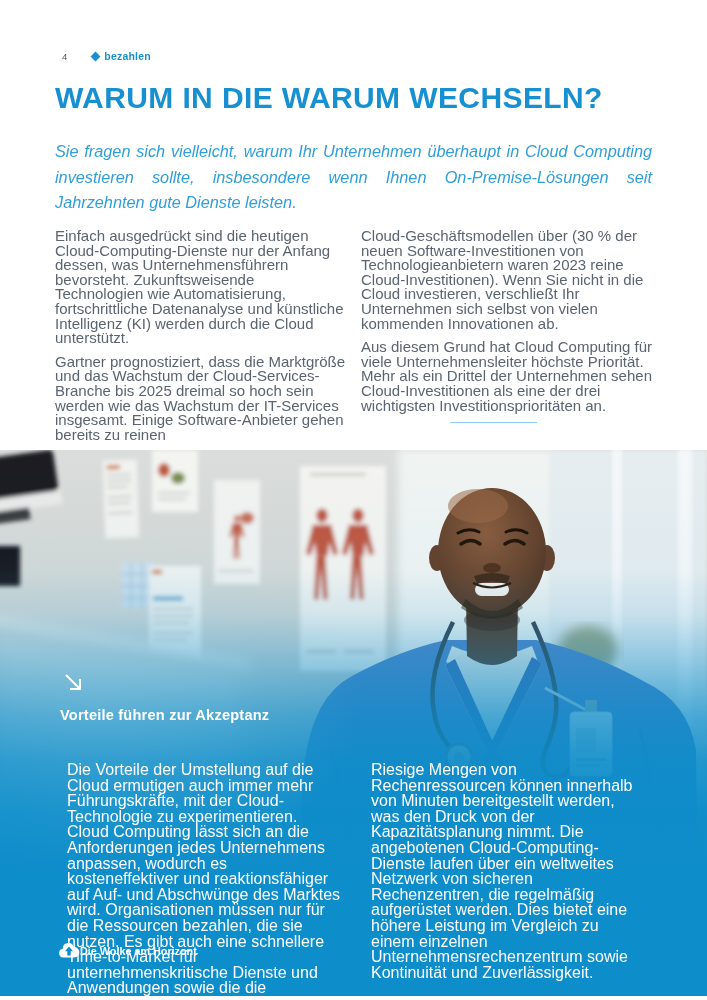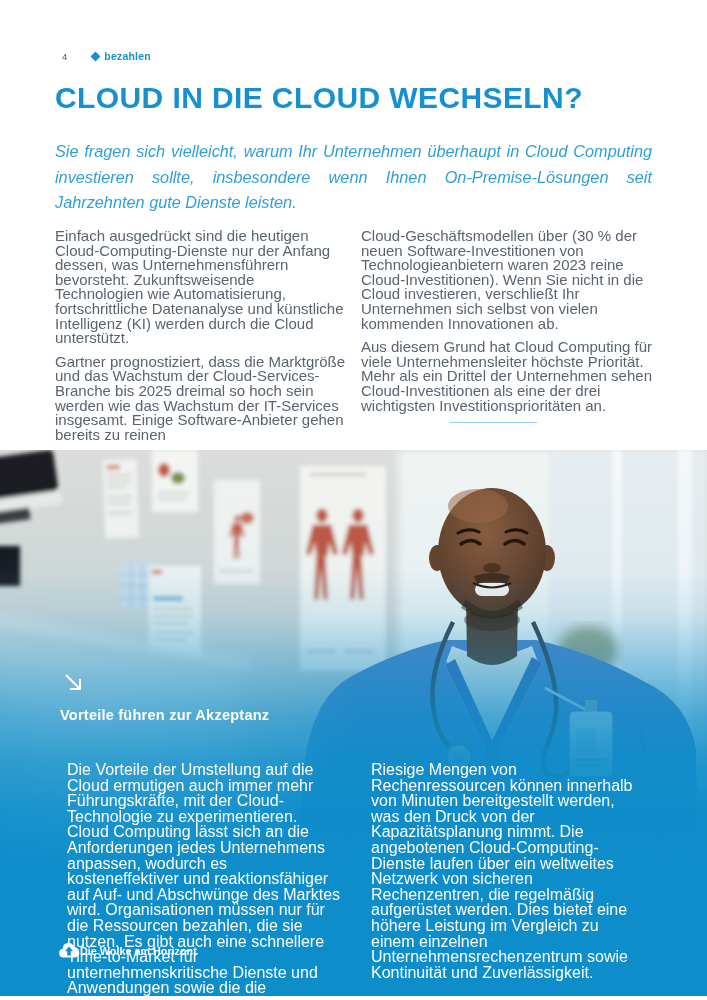--- a/index.html
+++ b/index.html
@@ -55,21 +55,21 @@
 <div class="page">
 
   <div class="hdr">
     <span class="pagenum">4</span>
     <div class="brand">
       <span class="diamond"></span>
       <span class="bname">bezahlen</span>
     </div>
   </div>
 
-  <h1 class="title">CLOUD IN DIE CLOUD WECHSELN?</h1>
+  <h1 class="title">WARUM IN DIE WARUM WECHSELN?</h1>
   <p class="lead">Sie fragen sich vielleicht, warum Ihr Unternehmen überhaupt in Cloud Computing investieren sollte, insbesondere wenn Ihnen On-Premise-Lösungen seit Jahrzehnten gute Dienste leisten.</p>
 
   <div class="intro">
     <div class="icol">
       <p>Einfach ausgedrückt sind die heutigen Cloud-Computing-Dienste nur der Anfang dessen, was Unternehmensführern bevorsteht. Zukunftsweisende Technologien wie Automatisierung, fortschrittliche Datenanalyse und künstliche Intelligenz (KI) werden durch die Cloud unterstützt.</p>
       <p>Gartner prognostiziert, dass die Marktgröße und das Wachstum der Cloud-Services-Branche bis 2025 dreimal so hoch sein werden wie das Wachstum der IT-Services insgesamt. Einige Software-Anbieter gehen bereits zu reinen</p>
       <div class="link-mark mark-l"></div>
     </div>
     <div class="icol">
       <p>Cloud-Geschäftsmodellen über (30 % der neuen Software-Investitionen von Technologieanbietern waren 2023 reine Cloud-Investitionen). Wenn Sie nicht in die Cloud investieren, verschließt Ihr Unternehmen sich selbst von vielen kommenden Innovationen ab.</p>

